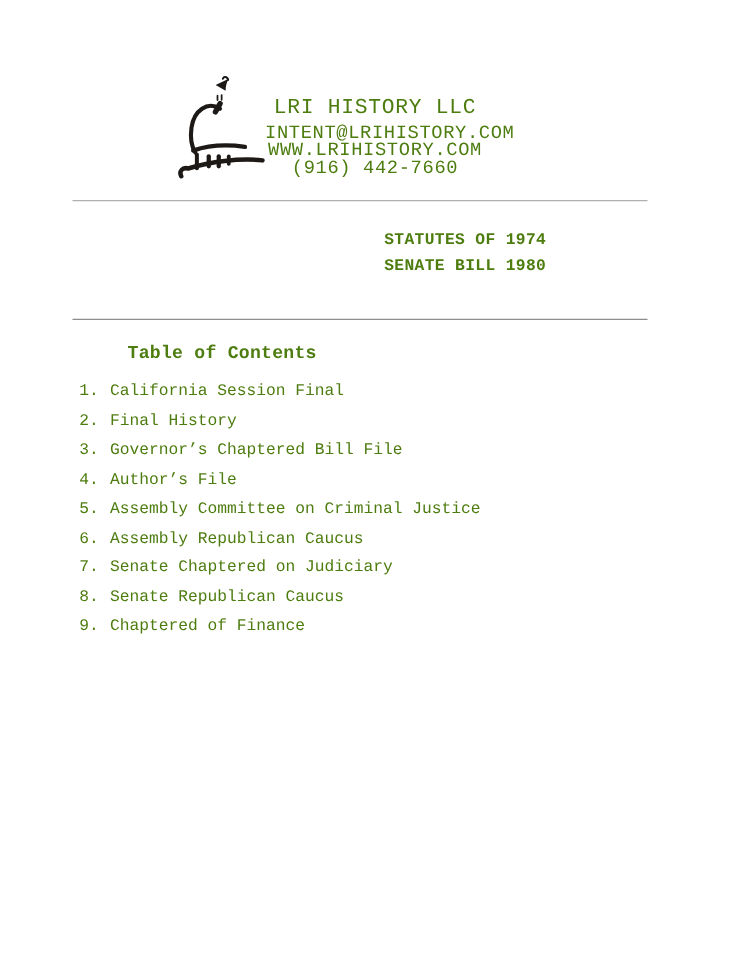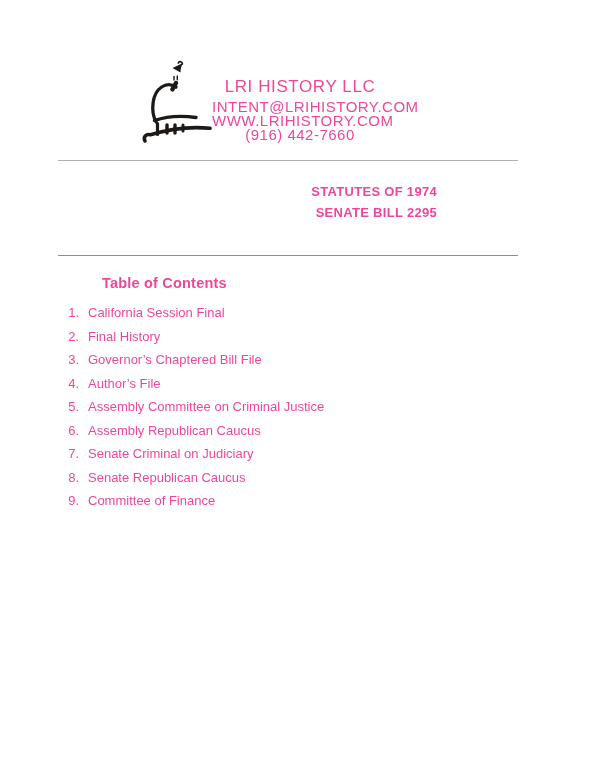--- a/index.html
+++ b/index.html
@@ -5,22 +5,22 @@
   html, body {
     margin: 0;
     padding: 0;
     background: #ffffff;
   }
   .page {
     position: relative;
     width: 548px;
     height: 776px;
     background: #ffffff;
-    font-family: Liberation Sans, sans-serif;
-    color: #ec4899;
+    font-family: Liberation Mono, monospace;
+    color: #4d7c0f;
     overflow: hidden;
   }
 
   
   .logo {
     position: absolute;
     left: 140px;
     top: 57px;
     width: 80px;
     height: 90px;
@@ -138,21 +138,21 @@
     <div class="company-name">LRI HISTORY LLC</div>
     <div class="contact-line">INTENT@LRIHISTORY.COM</div>
     <div class="contact-line">WWW.LRIHISTORY.COM</div>
     <div class="contact-line">(916) 442-7660</div>
   </div>
 
   <div class="rule rule-top"></div>
 
   <div class="ref-block">
     <div class="ref-line">STATUTES OF 1974</div>
-    <div class="ref-line">SENATE BILL 2295</div>
+    <div class="ref-line">SENATE BILL 1980</div>
   </div>
 
   <div class="rule rule-bottom"></div>
 
   <div class="toc-heading">Table of Contents</div>
 
   <div class="toc-list">
     <div class="toc-row">
       <span class="toc-num">1.</span>
       <span class="toc-label">California Session Final</span>
@@ -172,25 +172,25 @@
     <div class="toc-row">
       <span class="toc-num">5.</span>
       <span class="toc-label">Assembly Committee on Criminal Justice</span>
     </div>
     <div class="toc-row">
       <span class="toc-num">6.</span>
       <span class="toc-label">Assembly Republican Caucus</span>
     </div>
     <div class="toc-row">
       <span class="toc-num">7.</span>
-      <span class="toc-label">Senate Criminal on Judiciary</span>
+      <span class="toc-label">Senate Chaptered on Judiciary</span>
     </div>
     <div class="toc-row">
       <span class="toc-num">8.</span>
       <span class="toc-label">Senate Republican Caucus</span>
     </div>
     <div class="toc-row">
       <span class="toc-num">9.</span>
-      <span class="toc-label">Committee of Finance</span>
+      <span class="toc-label">Chaptered of Finance</span>
     </div>
   </div>
 
 </div>
 
 </body></html>

